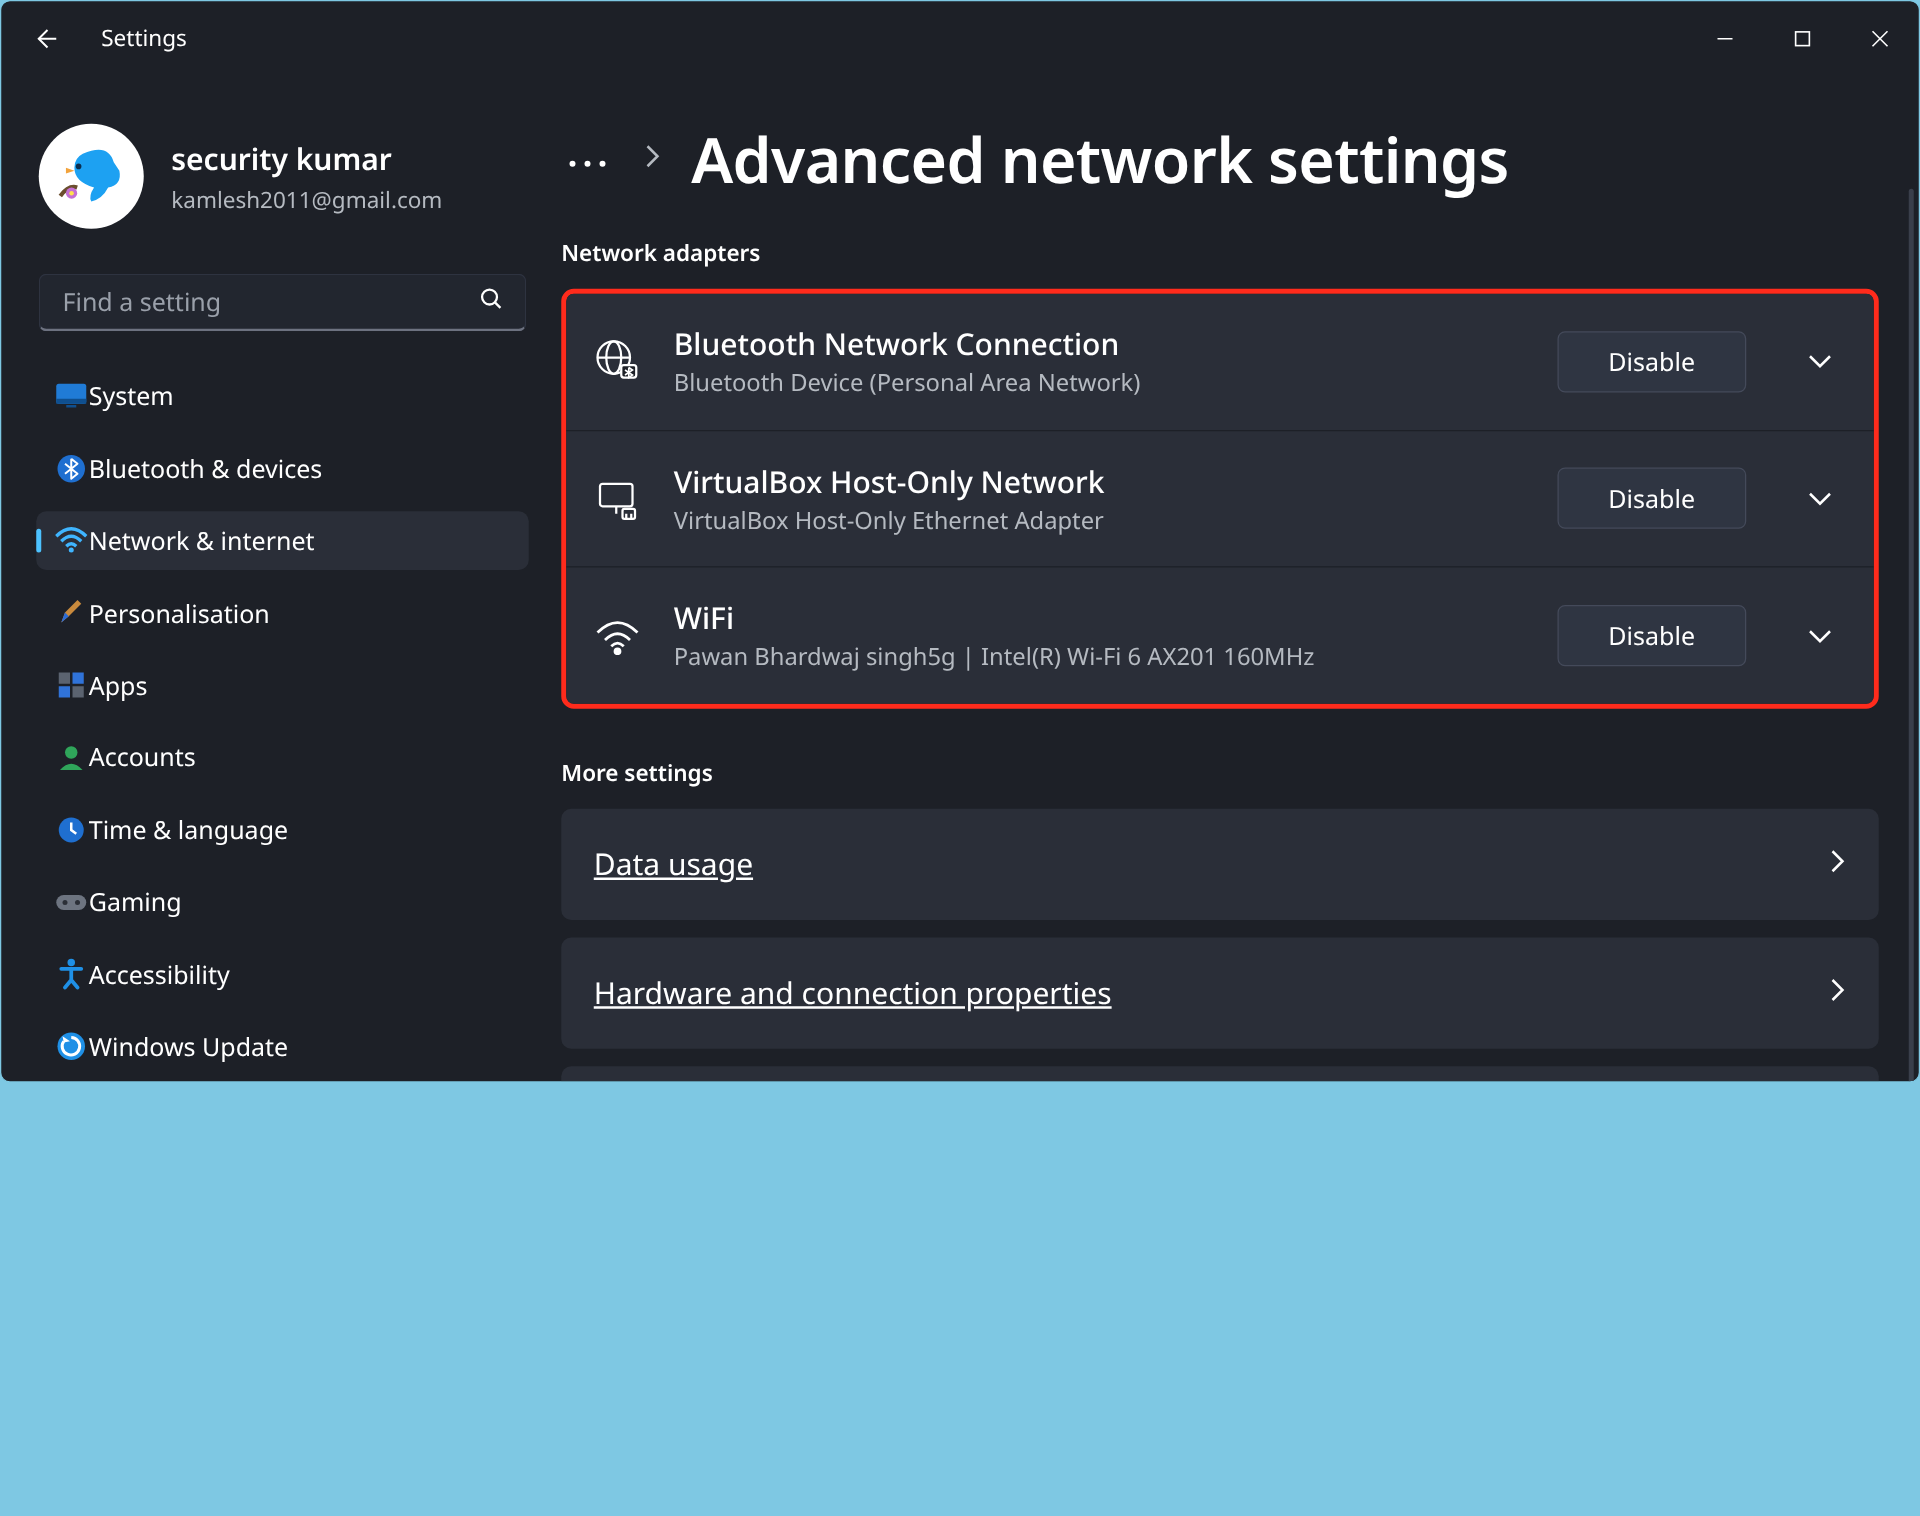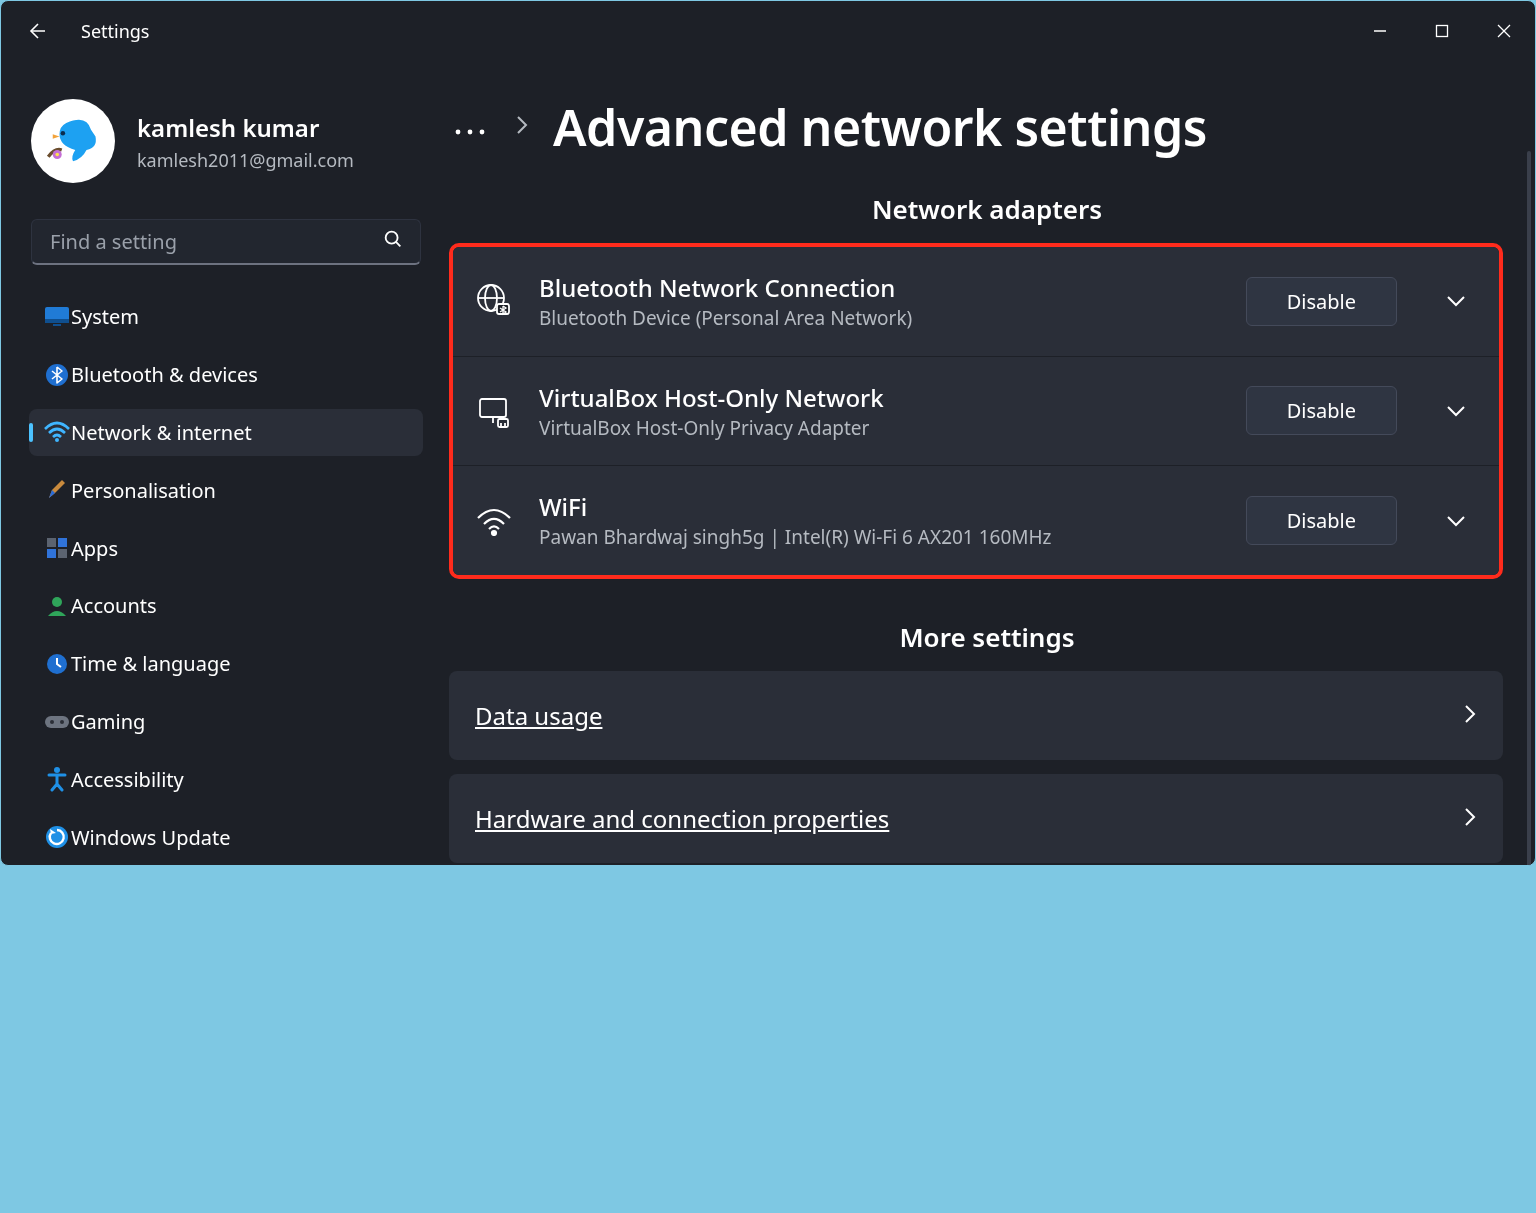--- a/index.html
+++ b/index.html
@@ -140,23 +140,22 @@
   }
   .breadcrumb {
     display: flex; align-items: center; gap: 24px;
     padding: 6px 0 20px 8px;
   }
   .bc-dots { color: var(--text); font-size: 24px; letter-spacing: 4px; padding: 0 4px; }
   .bc-chevron { color: var(--text-sub); }
   .page-title { font-size: 50px; font-weight: 600; letter-spacing: -0.5px; }
 
   .section-title {
-    font-size: 26px; font-weight: 600;
+    font-size: 18px; font-weight: 600;
     margin: 10px 0 16px 8px;
-    text-align: center;
   }
 
   .adapter-group {
     margin: 0 22px 0 8px;
     border: 4px solid var(--highlight);
     border-radius: 10px;
     overflow: hidden;
   }
   .adapter {
     background: var(--card);
@@ -259,21 +258,21 @@
             <circle cx="32" cy="32" r="32" fill="#ffffff"></circle>
             <path d="M10 46 q6 -8 12 -6" stroke="#6b4e2e" stroke-width="3" fill="none"></path>
             <path d="M48 22 q-4 -14 -22 -6 q-6 3 -6 10 q0 10 14 14 q-4 6 -2 10 q8 -2 12 -10 q10 -2 8 -12" fill="#1da1f2"></path>
             <circle cx="23" cy="25" r="2" fill="#0b2d4e"></circle>
             <path d="M14 26 l6 2 l-6 2 z" fill="#f2a33c"></path>
             <circle cx="18" cy="44" r="4" fill="#c56fd5"></circle>
             <circle cx="18" cy="44" r="1.6" fill="#ffe14d"></circle>
           </svg>
         </div>
         <div class="profile-text">
-          <div class="name">kamlesh kumar</div>
+          <div class="name">security kumar</div>
           <div class="email">kamlesh2011@gmail.com</div>
         </div>
       </div>
 
       <div class="searchbox">
         <input type="text" placeholder="Find a setting" style="">
         <span class="sicon">
           <svg width="22" height="22" viewBox="0 0 24 24" fill="none" stroke="currentColor" stroke-width="2">
               <circle cx="10.5" cy="10.5" r="6.5"></circle>
               <line x1="20" y1="20" x2="15.2" y2="15.2"></line>
@@ -430,21 +429,21 @@
             <svg width="36" height="36" viewBox="0 0 36 36" fill="none" stroke="currentColor" stroke-width="1.8">
                 <rect x="4" y="6" width="26" height="18" rx="2"></rect>
                 <line x1="17" y1="24" x2="17" y2="30"></line>
                 <rect x="22" y="26" width="10" height="8" rx="1.5"></rect>
                 <line x1="25" y1="30" x2="25" y2="34"></line>
                 <line x1="29" y1="30" x2="29" y2="34"></line>
               </svg>
           </div>
           <div class="adapter-text">
             <div class="adapter-title">VirtualBox Host-Only Network</div>
-            <div class="adapter-sub">VirtualBox Host-Only Privacy Adapter</div>
+            <div class="adapter-sub">VirtualBox Host-Only Ethernet Adapter</div>
           </div>
           <button class="disable-btn">Disable</button>
           <div class="expand-chev">
             <svg width="22" height="14" viewBox="0 0 22 14" fill="none" stroke="currentColor" stroke-width="2">
                 <path d="M3 3 l8 8 8 -8"></path>
               </svg>
           </div>
         </div>
 
         <div class="adapter">

